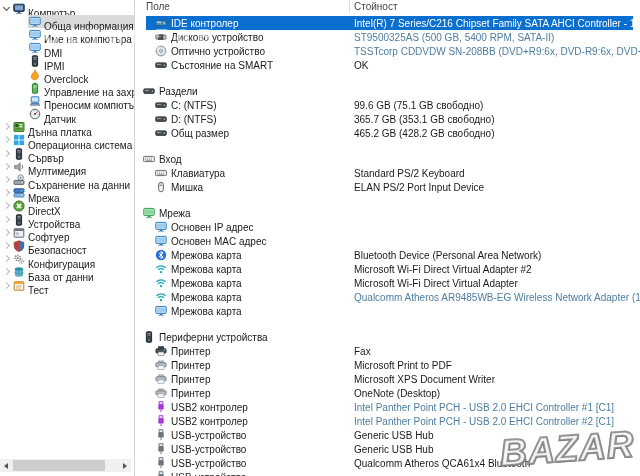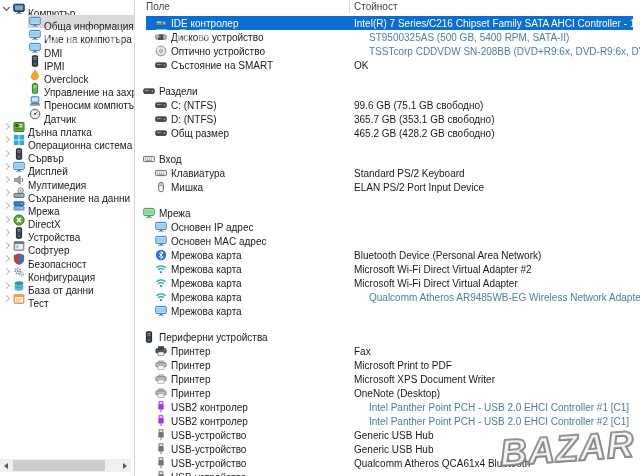--- a/index.html
+++ b/index.html
@@ -43,21 +43,21 @@
   .rows{padding-top:2px;}
   .section{margin-top:0;}
   .section + .section{margin-top:12px;}
   .sec-header{height:14px;display:flex;align-items:center;padding-left:8px;white-space:nowrap;}
   .sec-header .lbl{margin-left:4px;text-align:right;}
   .row{height:14px;display:flex;align-items:center;position:relative;white-space:nowrap;}
   .cell-field{width:215px;flex:none;display:flex;align-items:center;padding-left:20px;
     box-sizing:border-box;overflow:hidden;position:relative;z-index:1;}
   .cell-field .lbl{margin-left:4px;}
   .cell-value{flex:1;overflow:hidden;text-overflow:clip;padding-left:4px;position:relative;z-index:1;}
-  .cell-value.link{color:#4d7e9f;margin-left:15px;}
+  .cell-value.link{color:#4d7e9f;}
   .row.sel::before{content:"";position:absolute;left:11px;right:7px;top:0;bottom:0;background:#0b6fd0;}
   .row.sel,.row.sel .cell-value,.row.sel .cell-value.link{color:#fff;}
   
   .wm-top{position:absolute;left:44px;top:19px;font-size:26px;letter-spacing:7px;font-weight:600;
     color:rgba(255,255,255,0.5);pointer-events:none;z-index:5;}
   .wm-logo{position:absolute;right:6px;bottom:6px;font-size:37px;font-weight:800;font-style:italic;
     letter-spacing:1px;color:rgba(255,255,255,0.92);transform:rotate(-4deg);pointer-events:none;z-index:5;
     -webkit-text-stroke:2px rgba(120,120,120,0.75);
     text-shadow:0 0 1px rgba(110,110,110,0.6),1px 1px 0 rgba(110,110,110,0.5),-1px 1px 0 rgba(110,110,110,0.5);}
 </style>
@@ -221,34 +221,20 @@
               </svg>
             </span>
             <span class="lbl">Сървър</span>
           </span>
         </div>
         <div class="tree-row lvl0">
           <span class="chev collapsed"></span>
           <span class="tree-sel">
             <span class="ic">
               <svg viewBox="0 0 12 12">
-                <rect x="0.8" y="1.4" width="10.4" height="7" rx="0.8" fill="#cfe6f8" stroke="#2f7cc4"></rect>
-                <rect x="2" y="2.6" width="8" height="4.6" fill="#9ecdf0"></rect>
-                <rect x="4.6" y="8.8" width="2.8" height="1.2" fill="#2f7cc4"></rect>
-                <rect x="3" y="10" width="6" height="1.1" fill="#9fb6c8"></rect>
-              </svg>
-            </span>
-            <span class="lbl">Дисплей</span>
-          </span>
-        </div>
-        <div class="tree-row lvl0">
-          <span class="chev collapsed"></span>
-          <span class="tree-sel">
-            <span class="ic">
-              <svg viewBox="0 0 12 12">
                 <path d="M1.6 4.4 H4 L7.2 1.8 V10.2 L4 7.6 H1.6 Z" fill="#9aa3ac" stroke="#5f666d" stroke-width="0.6"></path>
                 <path d="M8.8 4 a2.8 2.8 0 0 1 0 4" fill="none" stroke="#5f666d" stroke-width="0.9"></path>
               </svg>
             </span>
             <span class="lbl">Мултимедия</span>
           </span>
         </div>
         <div class="tree-row lvl0">
           <span class="chev collapsed"></span>
           <span class="tree-sel">

